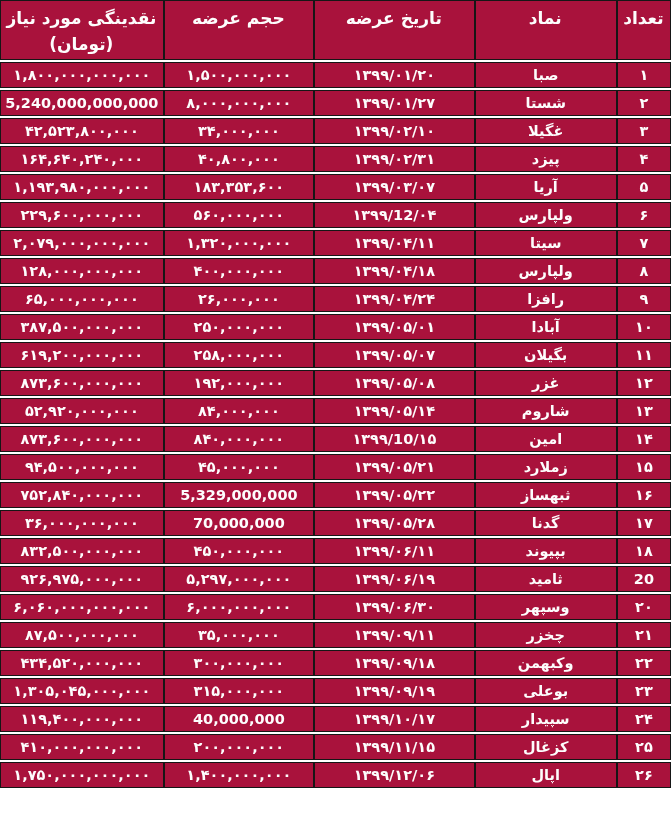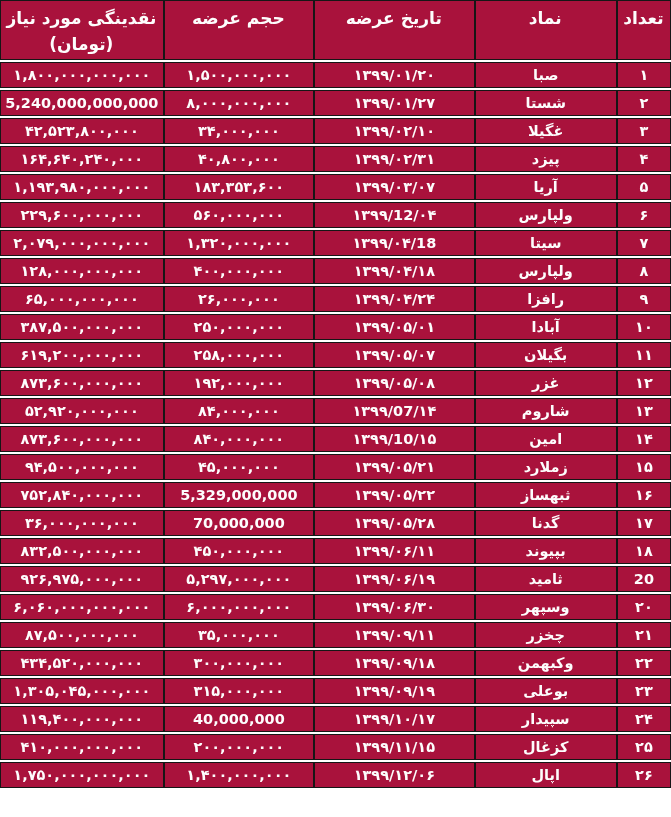--- a/index.html
+++ b/index.html
@@ -107,21 +107,21 @@
       <tr>
     <td>۶</td>
     <td>ولپارس</td>
     <td>۱۳۹۹/12/۰۴</td>
     <td>۵۶۰,۰۰۰,۰۰۰</td>
     <td>۲۲۹,۶۰۰,۰۰۰,۰۰۰</td>
   </tr>
       <tr>
     <td>۷</td>
     <td>سیتا</td>
-    <td>۱۳۹۹/۰۴/18</td>
+    <td>۱۳۹۹/۰۴/۱۱</td>
     <td>۱,۳۲۰,۰۰۰,۰۰۰</td>
     <td>۲,۰۷۹,۰۰۰,۰۰۰,۰۰۰</td>
   </tr>
       <tr>
     <td>۸</td>
     <td>ولپارس</td>
     <td>۱۳۹۹/۰۴/۱۸</td>
     <td>۴۰۰,۰۰۰,۰۰۰</td>
     <td>۱۲۸,۰۰۰,۰۰۰,۰۰۰</td>
   </tr>
@@ -149,21 +149,21 @@
       <tr>
     <td>۱۲</td>
     <td>غزر</td>
     <td>۱۳۹۹/۰۵/۰۸</td>
     <td>۱۹۲,۰۰۰,۰۰۰</td>
     <td>۸۷۳,۶۰۰,۰۰۰,۰۰۰</td>
   </tr>
       <tr>
     <td>۱۳</td>
     <td>شاروم</td>
-    <td>۱۳۹۹/07/۱۴</td>
+    <td>۱۳۹۹/۰۵/۱۴</td>
     <td>۸۴,۰۰۰,۰۰۰</td>
     <td>۵۲,۹۲۰,۰۰۰,۰۰۰</td>
   </tr>
       <tr>
     <td>۱۴</td>
     <td>امین</td>
     <td>۱۳۹۹/10/۱۵</td>
     <td>۸۴۰,۰۰۰,۰۰۰</td>
     <td>۸۷۳,۶۰۰,۰۰۰,۰۰۰</td>
   </tr>

